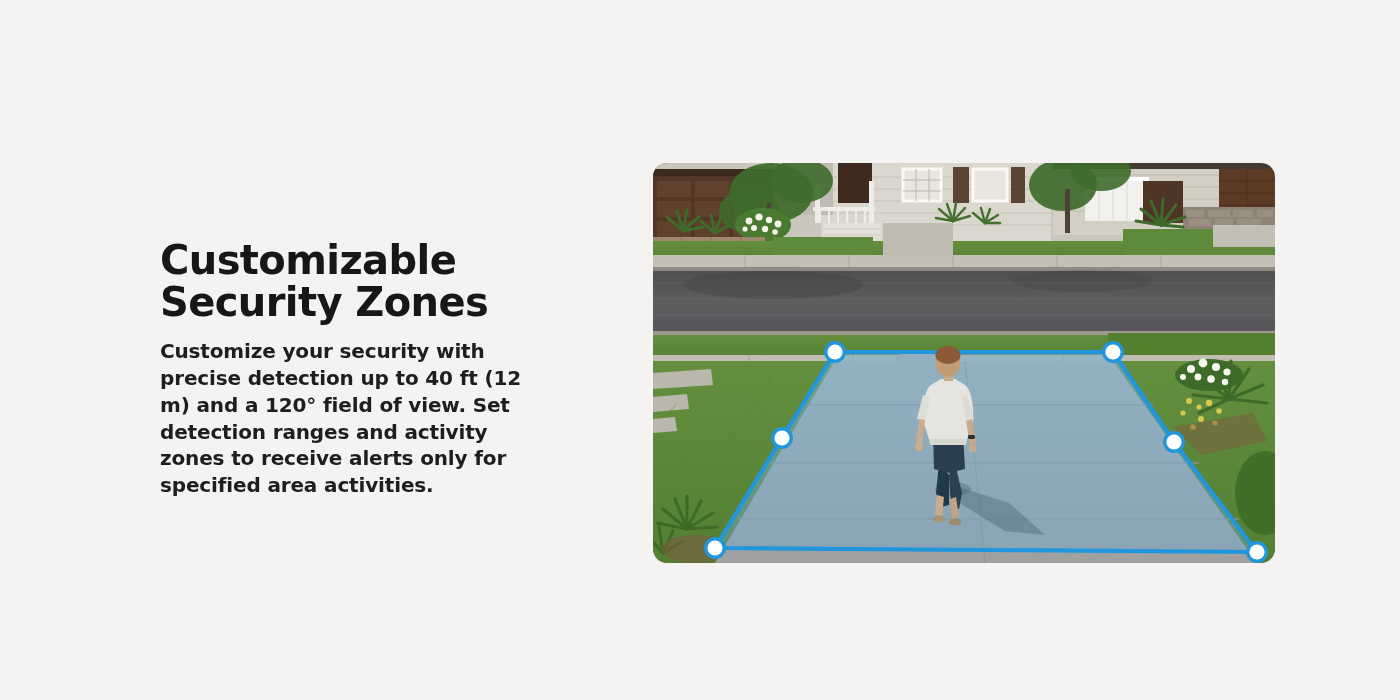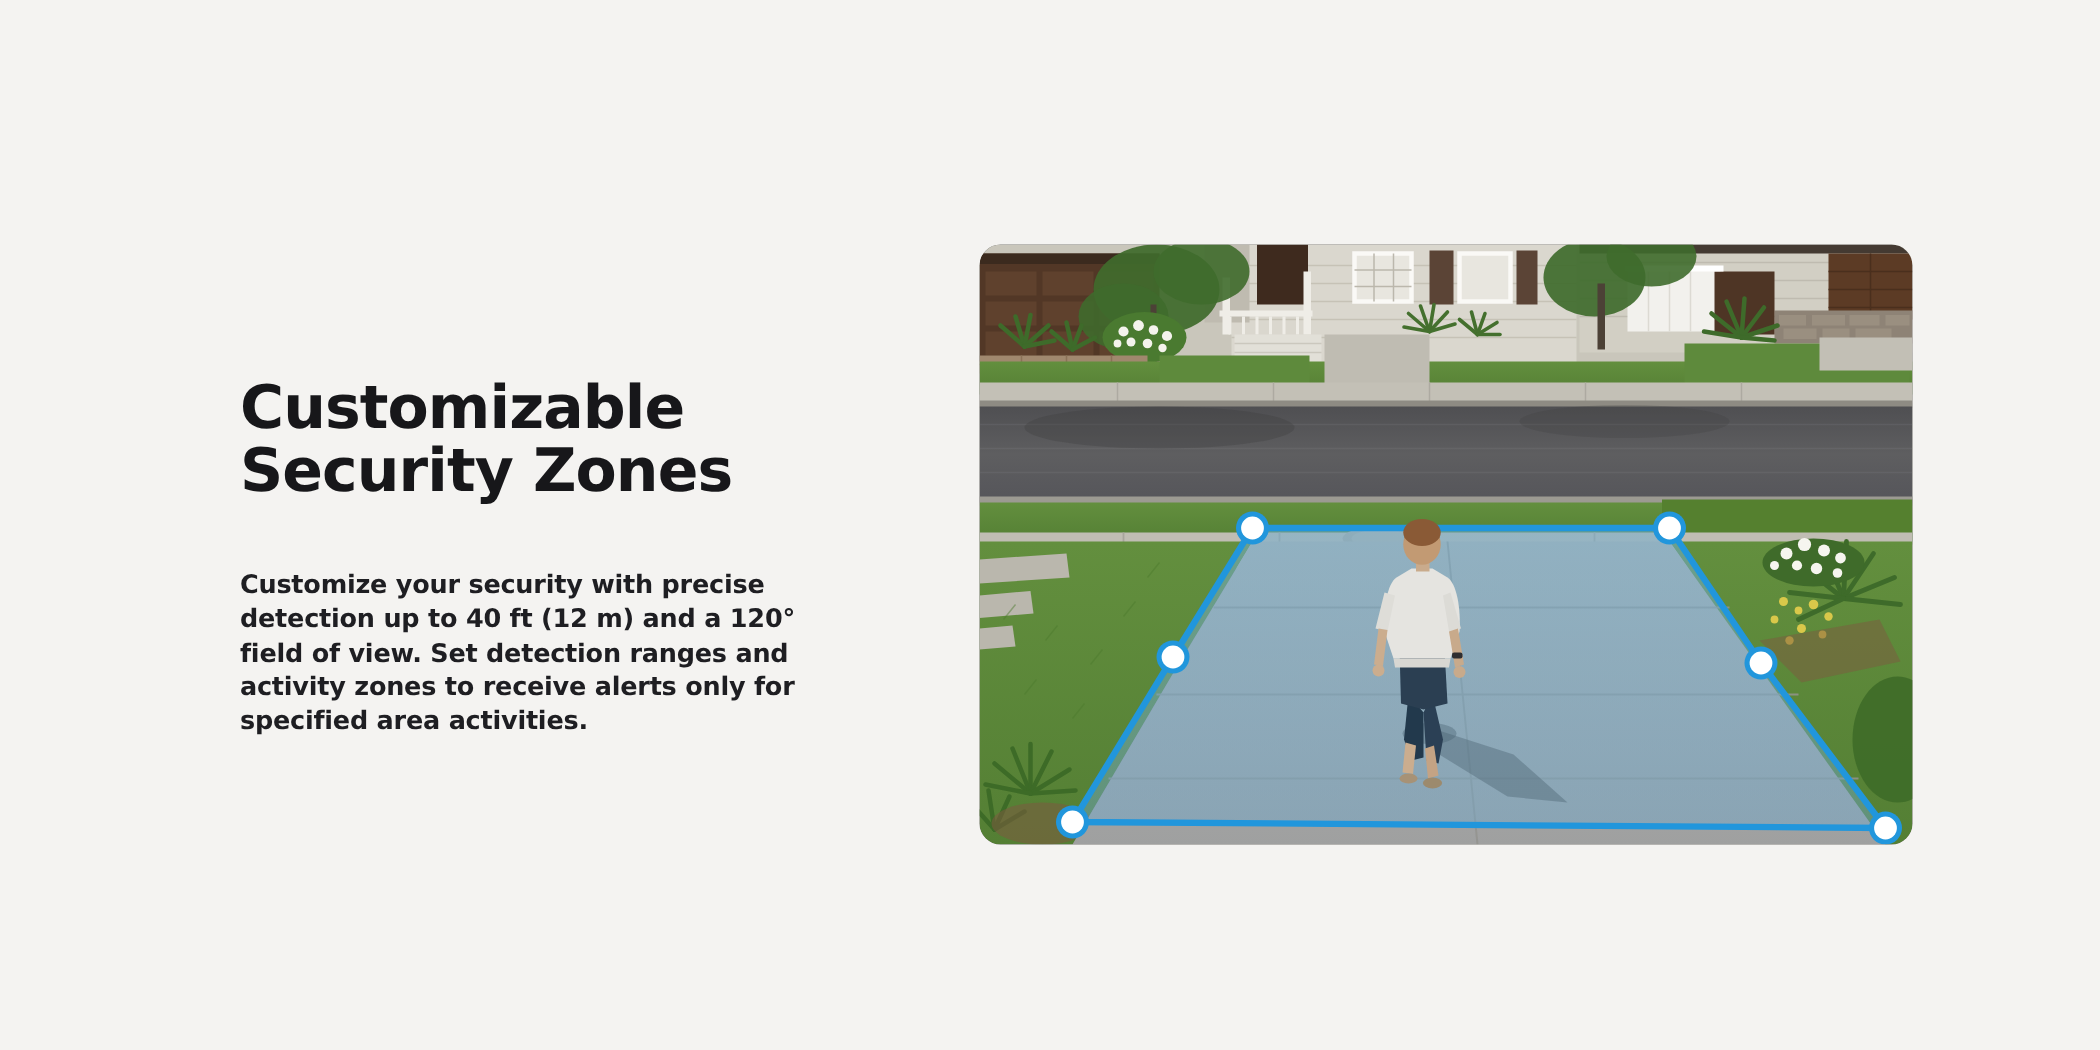--- a/index.html
+++ b/index.html
@@ -11,36 +11,36 @@
   }
   .page {
     position:relative;
     width:1400px; height:700px;
     background:#F4F3F1;
   }
 
   
   .copy {
     position:absolute;
-    left:160px; top:252px;
+    left:160px; top:240px;
     width:380px;
   }
   .headline {
     font-family:"DejaVu Sans", sans-serif;
     font-size:40px;
     line-height:1.04;
     font-weight:700;
     letter-spacing:-0.6px;
     color:#17171A;
     white-space:pre-line;
   }
   .body-copy {
-    margin-top:44px;
+    margin-top:15px;
     font-family:"DejaVu Sans", sans-serif;
-    font-size:17px;
+    font-size:20px;
     line-height:1.34;
     font-weight:600;
     letter-spacing:-0.15px;
     color:#1E1E22;
   }
 
   
   .media-card {
     position:absolute;
     left:653px; top:163px;

